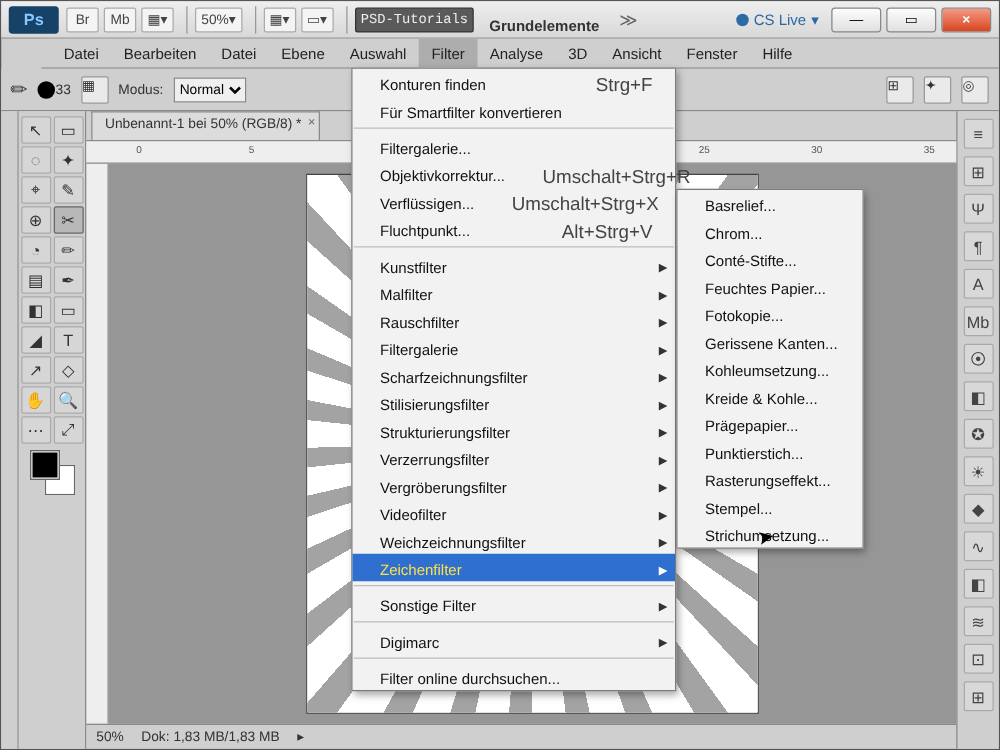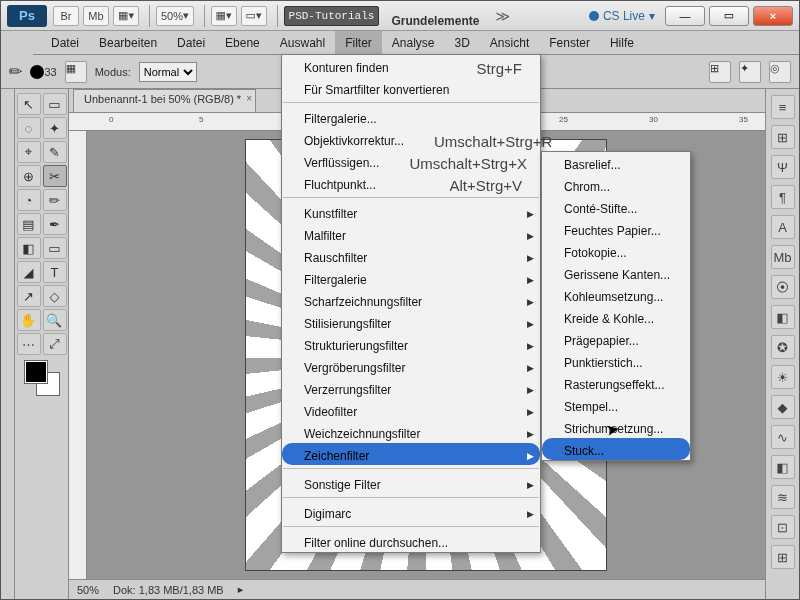--- a/index.html
+++ b/index.html
@@ -49,21 +49,21 @@
     repeating-conic-gradient(#999 0 5deg,#e2e2e2 5deg 12deg);
   filter:contrast(140%) grayscale(100%);
 }
 .status{height:20px;background:#cfcfcf;border-top:1px solid #8a8a8a;display:flex;align-items:center;font-size:11px;color:#333;padding:0 8px;gap:14px;}
 .rightdock{width:34px;background:#cfcfcf;border-left:1px solid #8a8a8a;display:flex;flex-direction:column;align-items:center;padding-top:6px;gap:6px;}
 .ricon{width:24px;height:24px;border:1px solid #aaa;background:#d8d8d8;border-radius:2px;font-size:13px;display:flex;align-items:center;justify-content:center;color:#444;}
 
 .menu{position:absolute;background:#f2f2f2;border:1px solid #7a7a7a;box-shadow:2px 3px 6px rgba(0,0,0,.35);font-size:12px;color:#111;z-index:50;}
 .menu .row{height:22px;display:flex;align-items:center;padding:4px 18px 0 22px;white-space:nowrap;position:relative;}
 .menu .row.sub::after{content:"▶";position:absolute;right:6px;font-size:9px;color:#333;}
-.menu .row.hi{background:#2f6fd0;color:#000000;border-radius:10px;}
+.menu .row.hi{background:#2f6fd0;color:#fde047;}
 .menu .row.hi::after{color:#fff;}
 .menu hr{border:none;border-top:1px solid #bdbdbd;margin:3px 1px;}
 .menu .sc{margin-left:auto;padding-left:30px;color:#444;font-size:15px;}
 #filter-menu{left:281px;top:54px;width:260px;}
 #zeichen-sub{left:541px;top:151px;width:150px;}
 .cursor{position:absolute;left:606px;top:420px;font-size:16px;color:#000;z-index:60;transform:rotate(-10deg);}
 </style>
 </head>
 <body>
 
@@ -210,22 +210,22 @@
     <div class="row">Verflüssigen...<span class="sc">Umschalt+Strg+X</span></div>
     <div class="row">Fluchtpunkt...<span class="sc">Alt+Strg+V</span></div>
     <hr>
     <div class="row sub">Kunstfilter</div>
     <div class="row sub">Malfilter</div>
     <div class="row sub">Rauschfilter</div>
     <div class="row sub">Filtergalerie</div>
     <div class="row sub">Scharfzeichnungsfilter</div>
     <div class="row sub">Stilisierungsfilter</div>
     <div class="row sub">Strukturierungsfilter</div>
+    <div class="row sub">Verzerrungsfilter</div>
     <div class="row sub">Vergröberungsfilter</div>
-    <div class="row sub">Verzerrungsfilter</div>
     <div class="row sub">Videofilter</div>
     <div class="row sub">Weichzeichnungsfilter</div>
     <div class="row sub hi">Zeichenfilter</div>
     <hr>
     <div class="row sub">Sonstige Filter</div>
     <hr>
     <div class="row sub">Digimarc</div>
     <hr>
     <div class="row">Filter online durchsuchen...</div>
   </div>
@@ -237,16 +237,15 @@
     <div class="row">Feuchtes Papier...</div>
     <div class="row">Fotokopie...</div>
     <div class="row">Gerissene Kanten...</div>
     <div class="row">Kohleumsetzung...</div>
     <div class="row">Kreide &amp; Kohle...</div>
     <div class="row">Prägepapier...</div>
     <div class="row">Punktierstich...</div>
     <div class="row">Rasterungseffekt...</div>
     <div class="row">Stempel...</div>
     <div class="row">Strichumsetzung...</div>
-    <div class="row hi">Stuck...</div>
   </div>
 
 <div class="cursor">➤</div>
 
 </body></html>

